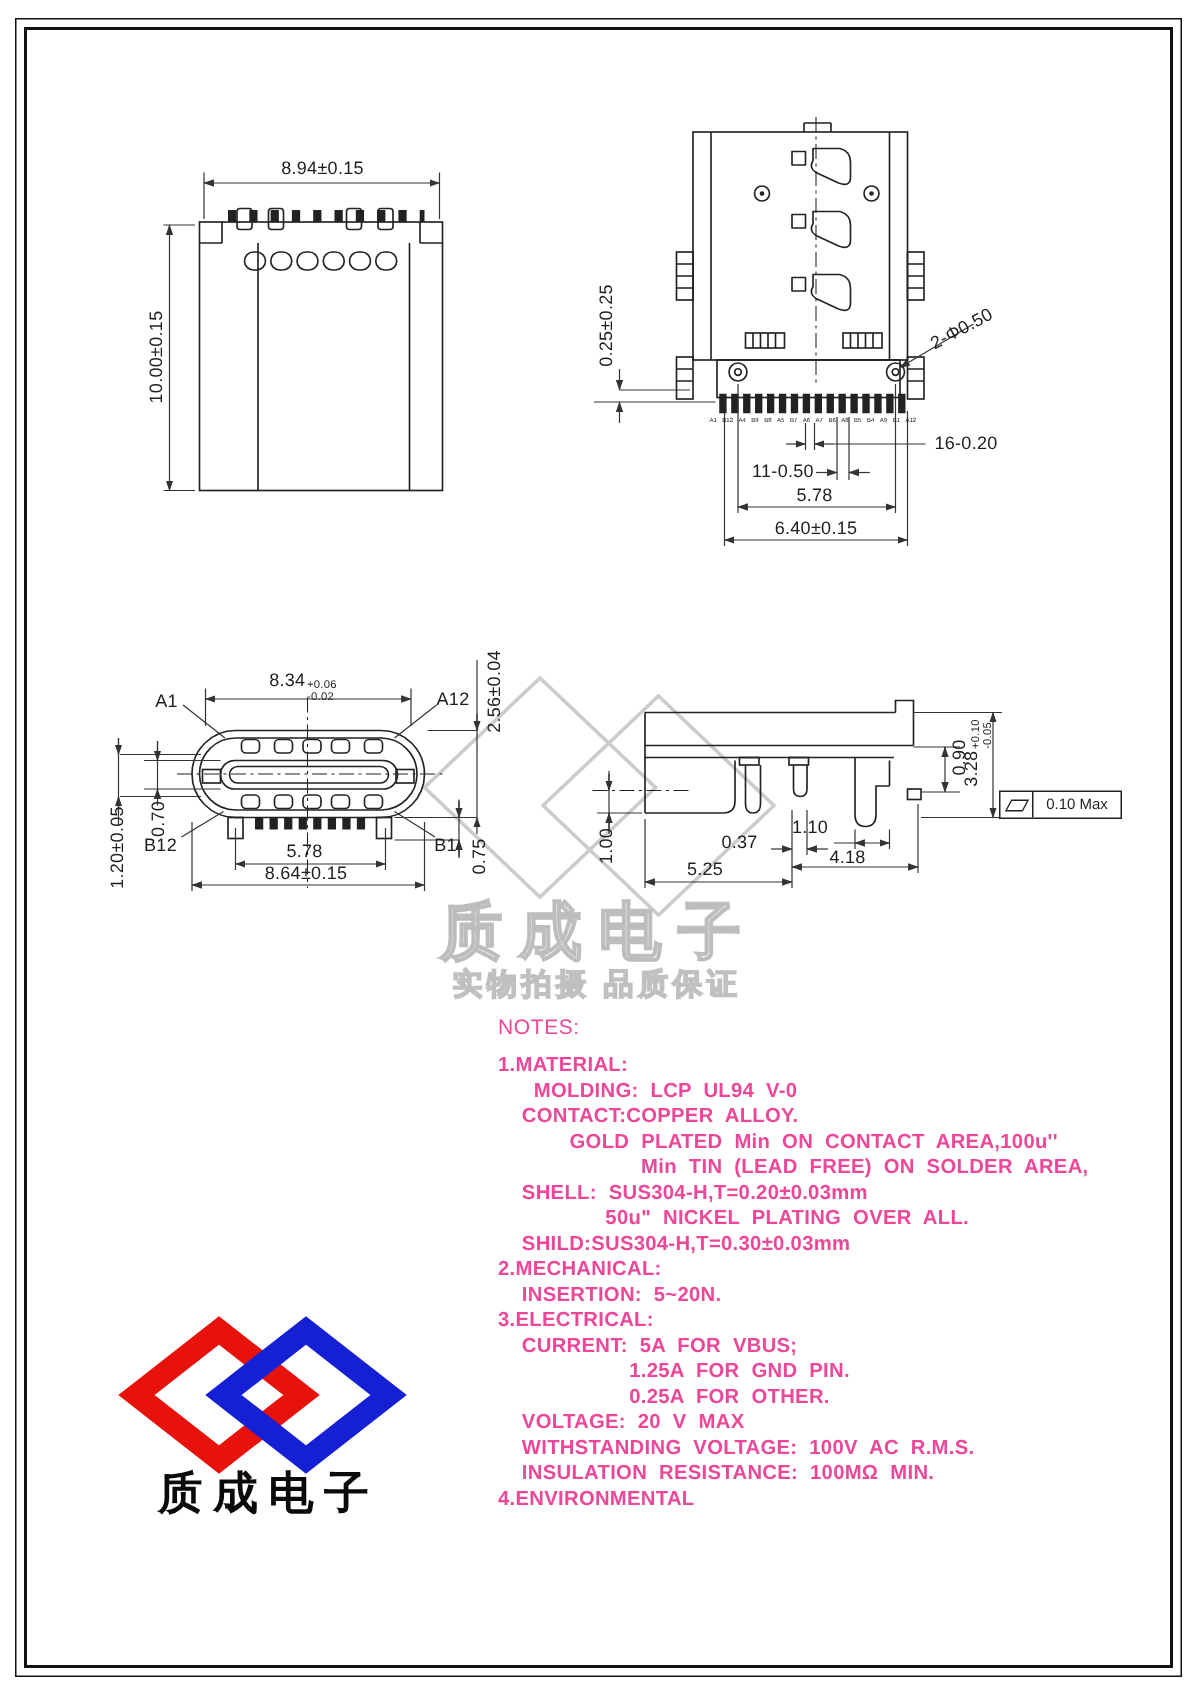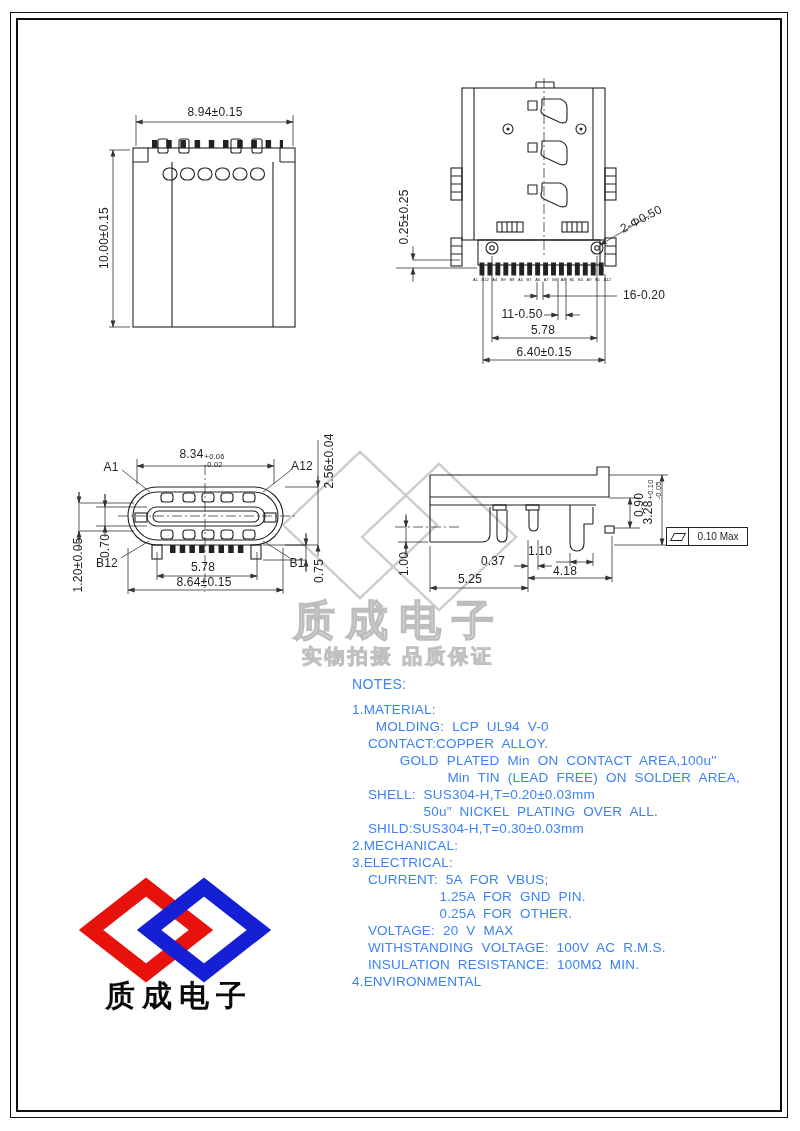--- a/index.html
+++ b/index.html
@@ -17,24 +17,24 @@
   .tol i{font-style:normal;}
   .pinrow{position:absolute;left:473px;top:277px;width:138px;display:flex;
           justify-content:space-between;}
   .pinrow span{font-size:4px;color:#111;letter-spacing:0;}
   .wm-title{position:absolute;left:399px;top:621px;transform:translate(-50%,-50%);
             font-size:42px;font-weight:bold;letter-spacing:11px;color:#f1f1f1;
             -webkit-text-stroke:1.3px #bdbdbd;white-space:nowrap;}
   .wm-sub{position:absolute;left:398px;top:656px;transform:translate(-50%,-50%);
           font-size:20px;font-weight:bold;letter-spacing:3px;color:#efefef;
           -webkit-text-stroke:1px #c0c0c0;white-space:nowrap;text-align:center;}
-  .notes{position:absolute;left:352px;top:676px;color:#3b82f6;}
+  .notes{position:absolute;left:332px;top:676px;color:#ec4899;}
   .notes-title{font-size:14px;letter-spacing:.4px;margin-bottom:9px;}
   .notes .line{white-space:pre;font-size:13.5px;line-height:17px;letter-spacing:.2px;
-               word-spacing:4px;}
+               word-spacing:4px;font-weight:bold;}
   .gdt-frame{position:absolute;left:666px;top:527px;width:80px;height:17px;
              border:1px solid #222;display:flex;align-items:center;background:#fff;}
   .gdt-sym{width:21px;height:100%;border-right:1px solid #222;display:flex;
            align-items:center;justify-content:center;}
   .gdt-par{width:10px;height:6px;border:1.2px solid #222;transform:skewX(-28deg);}
   .gdt-val{flex:1;text-align:center;font-size:10px;color:#1e1e1e;}
   .logo-text{position:absolute;left:179px;top:996px;transform:translate(-50%,-50%);
              font-size:30px;font-weight:bold;color:#0a0a0a;letter-spacing:7px;white-space:nowrap;}
 </style>
 </head>
@@ -289,20 +289,21 @@
 
     <div class="line">1.MATERIAL:</div>
         <div class="line">   MOLDING: LCP UL94 V-0</div>
         <div class="line">  CONTACT:COPPER ALLOY.</div>
         <div class="line">      GOLD PLATED Min ON CONTACT AREA,100u''</div>
         <div class="line">            Min TIN (LEAD FREE) ON SOLDER AREA,</div>
         <div class="line">  SHELL: SUS304-H,T=0.20±0.03mm</div>
         <div class="line">         50u" NICKEL PLATING OVER ALL.</div>
         <div class="line">  SHILD:SUS304-H,T=0.30±0.03mm</div>
         <div class="line">2.MECHANICAL:</div>
+        <div class="line">  INSERTION: 5~20N.</div>
         <div class="line">3.ELECTRICAL:</div>
         <div class="line">  CURRENT: 5A FOR VBUS;</div>
         <div class="line">           1.25A FOR GND PIN.</div>
         <div class="line">           0.25A FOR OTHER.</div>
         <div class="line">  VOLTAGE: 20 V MAX</div>
         <div class="line">  WITHSTANDING VOLTAGE: 100V AC R.M.S.</div>
         <div class="line">  INSULATION RESISTANCE: 100MΩ MIN.</div>
         <div class="line">4.ENVIRONMENTAL</div>
       </div>
   </div>

